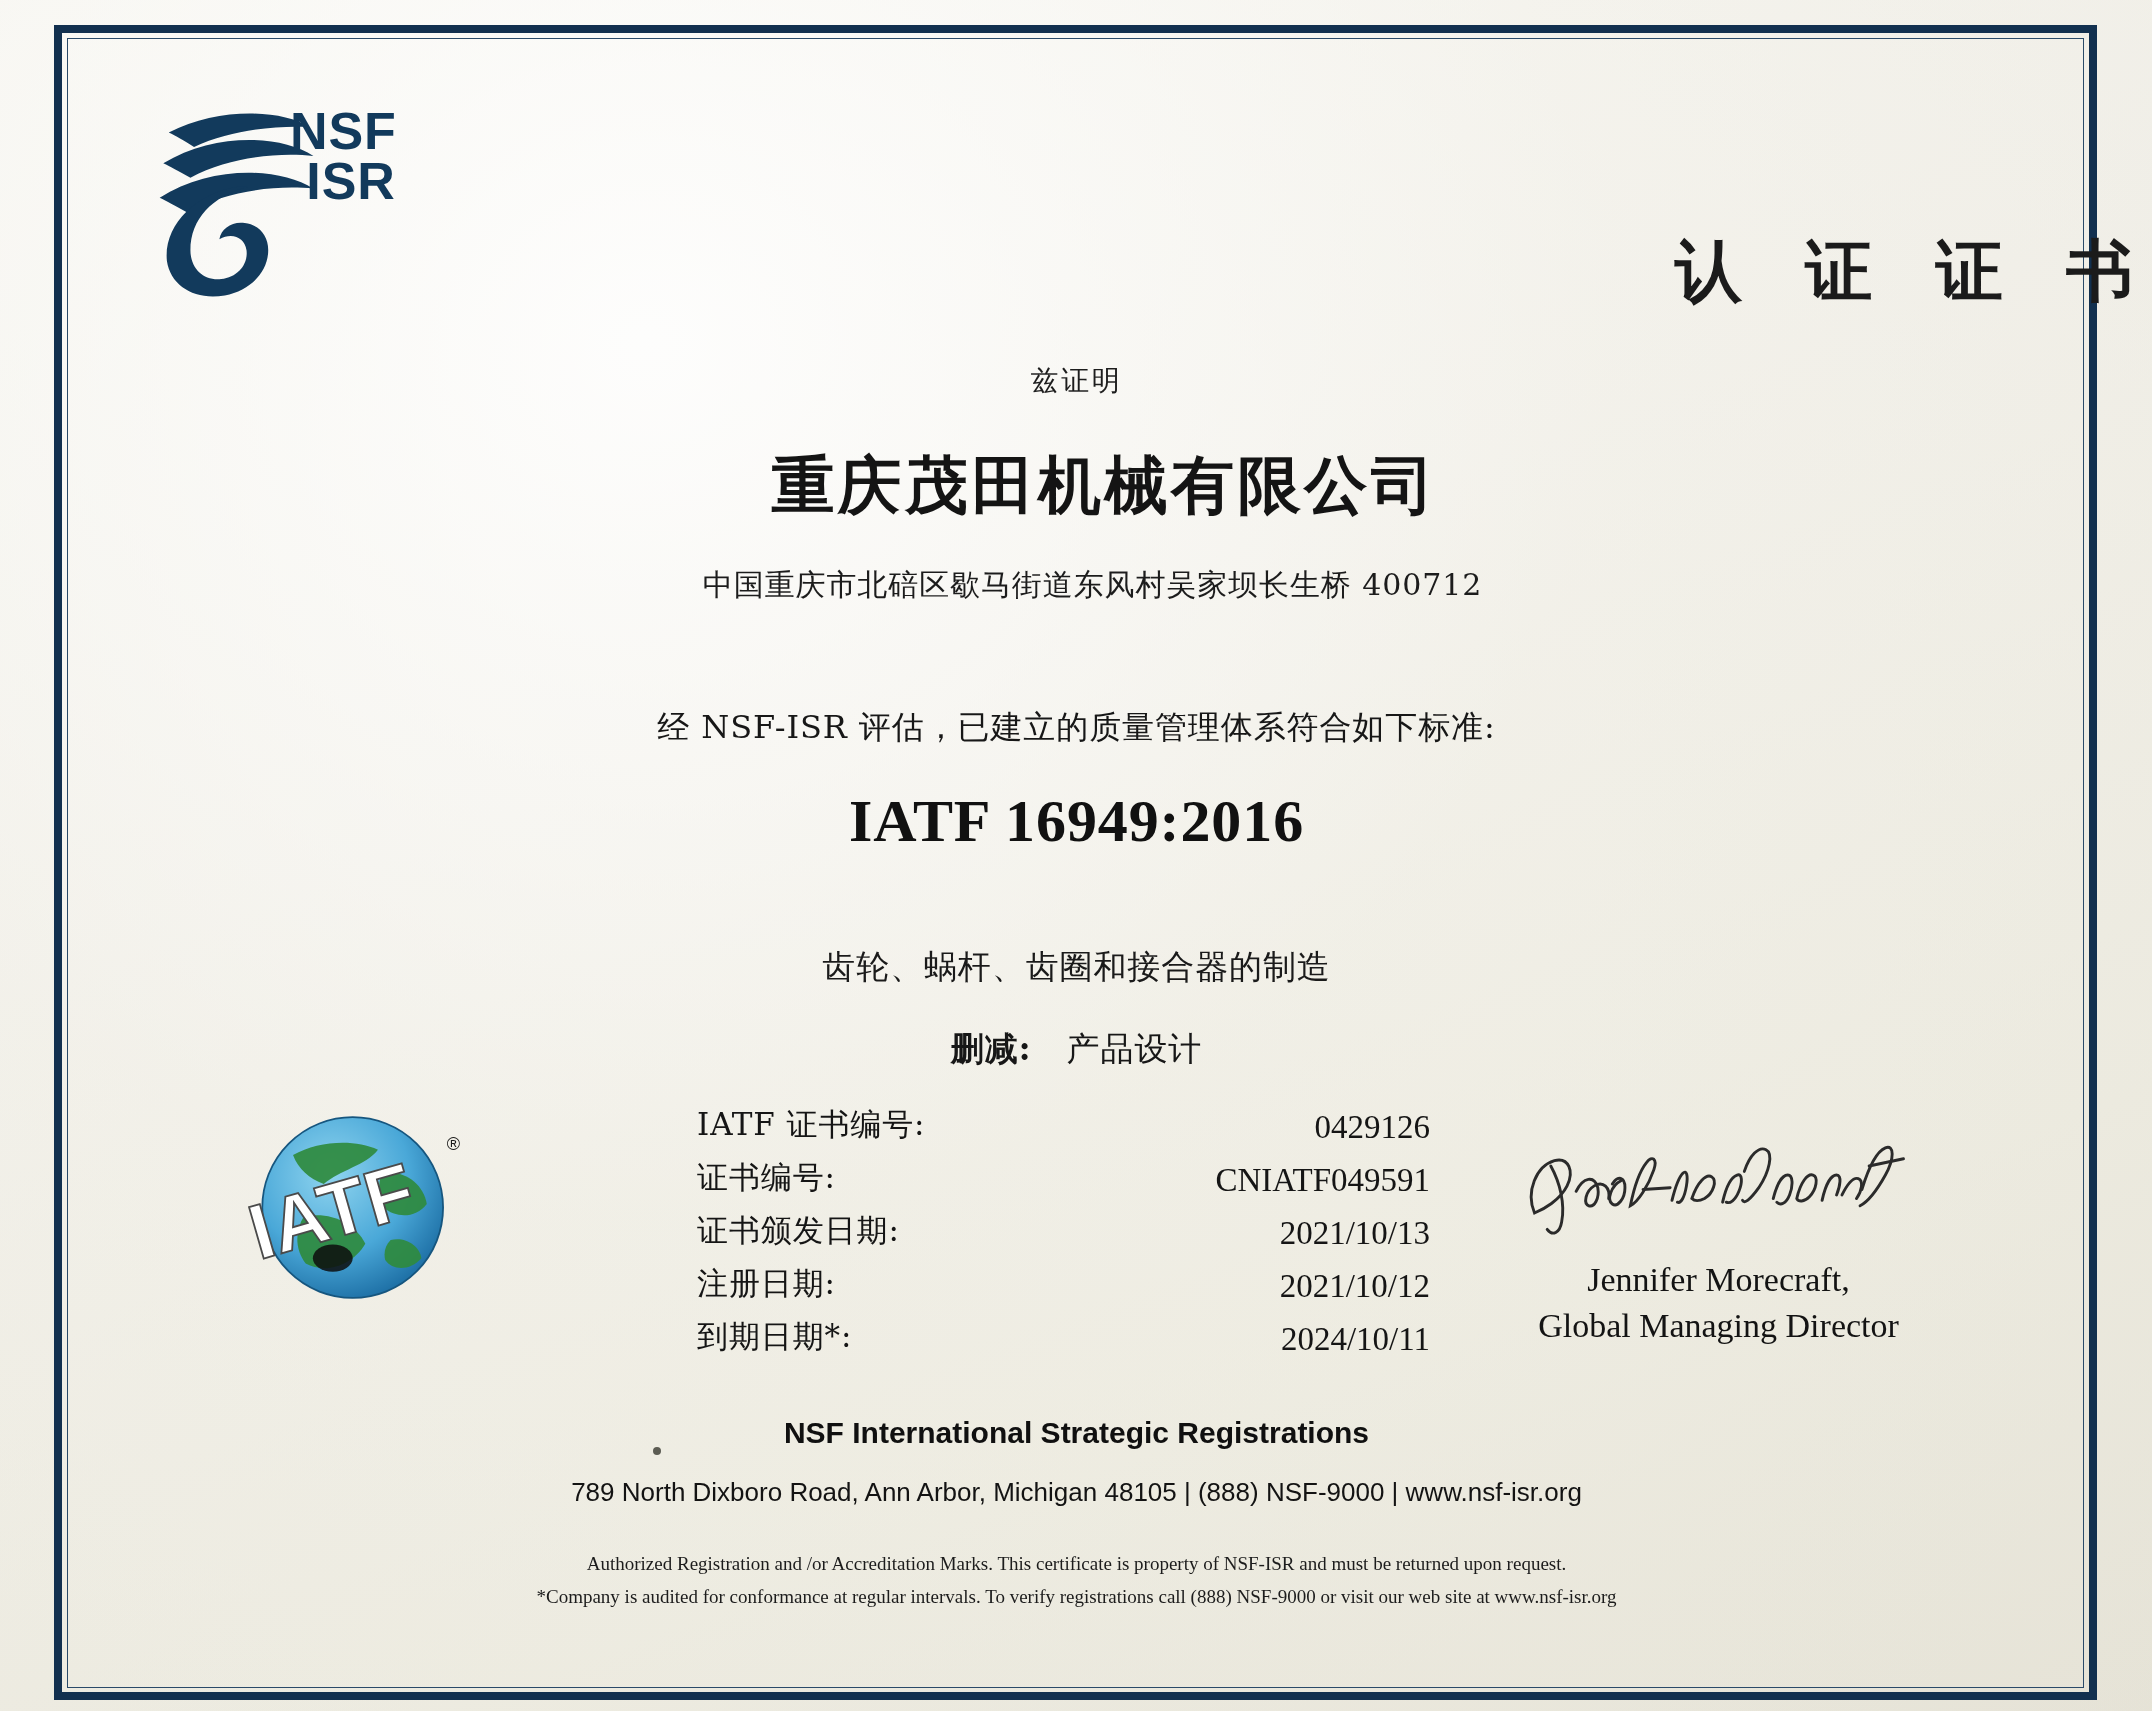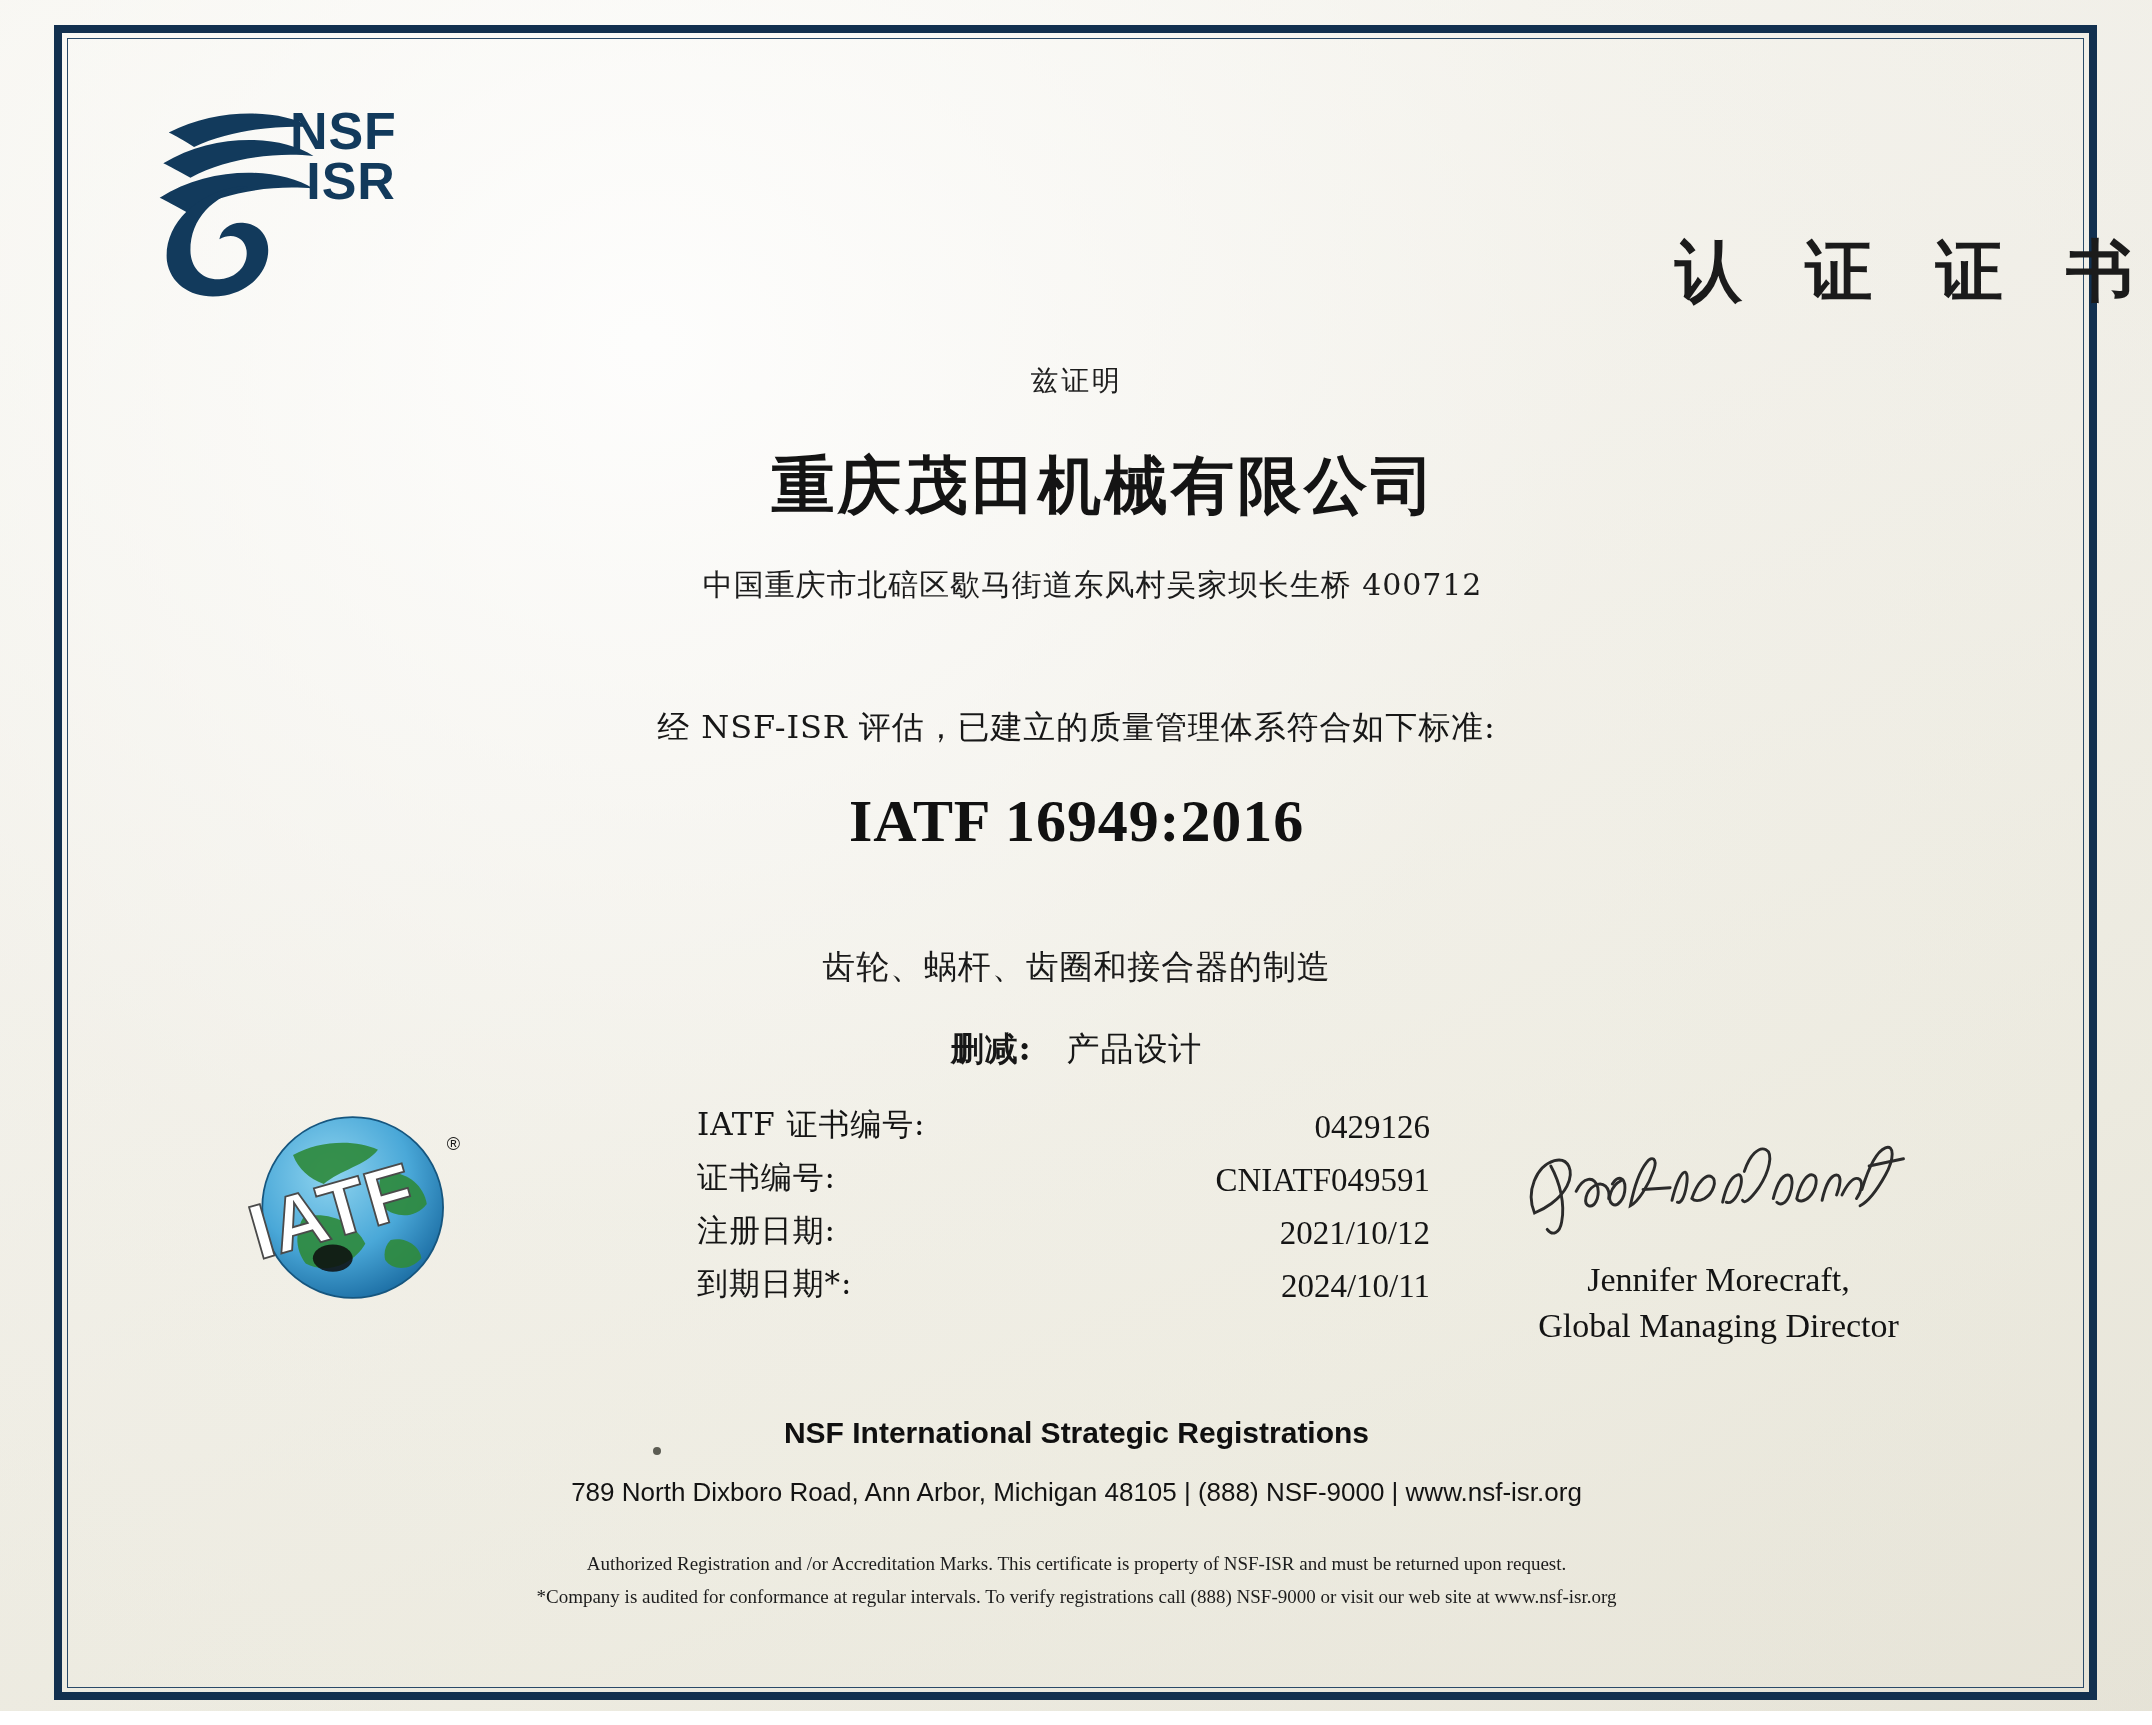--- a/index.html
+++ b/index.html
@@ -332,20 +332,24 @@
   <div id="details">
     <table>
       <tbody>
         <tr>
           <td class="lbl">IATF 证书编号:</td>
           <td class="val">0429126</td>
         </tr>
         <tr>
           <td class="lbl">证书编号:</td>
           <td class="val">CNIATF049591</td>
+        </tr>
+        <tr>
+          <td class="lbl">证书颁发日期:</td>
+          <td class="val">2021/10/13</td>
         </tr>
         <tr>
           <td class="lbl">注册日期:</td>
           <td class="val">2021/10/12</td>
         </tr>
         <tr>
           <td class="lbl">到期日期*:</td>
           <td class="val">2024/10/11</td>
         </tr>
       </tbody>

